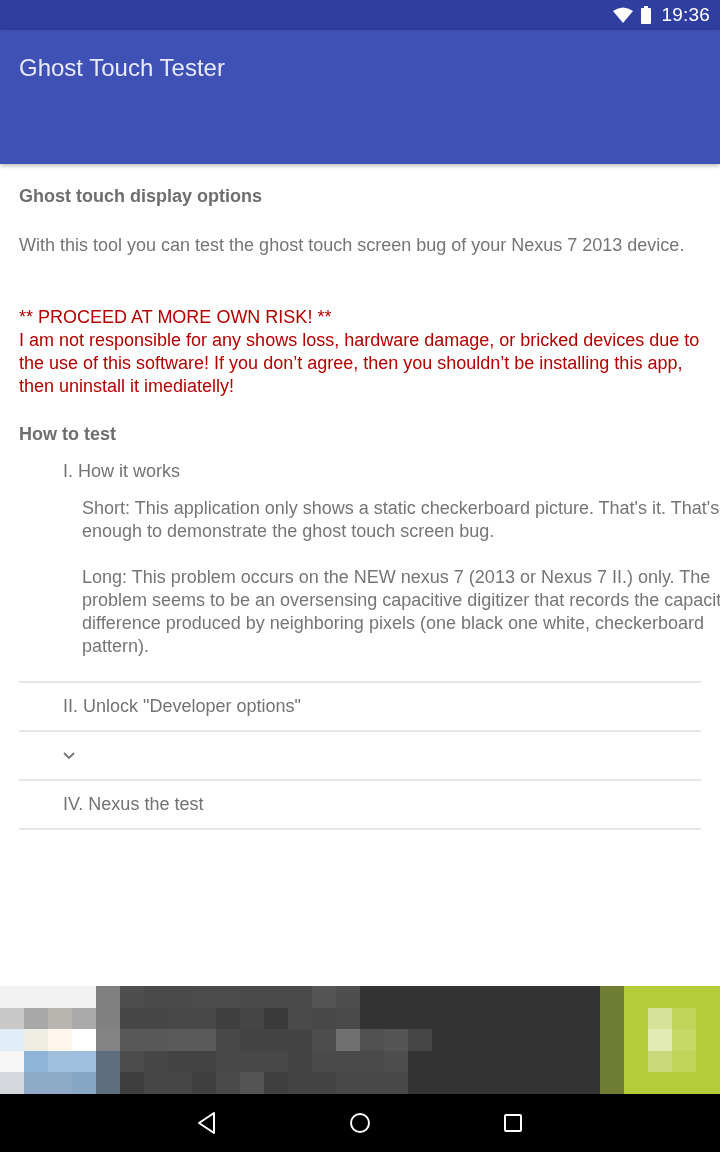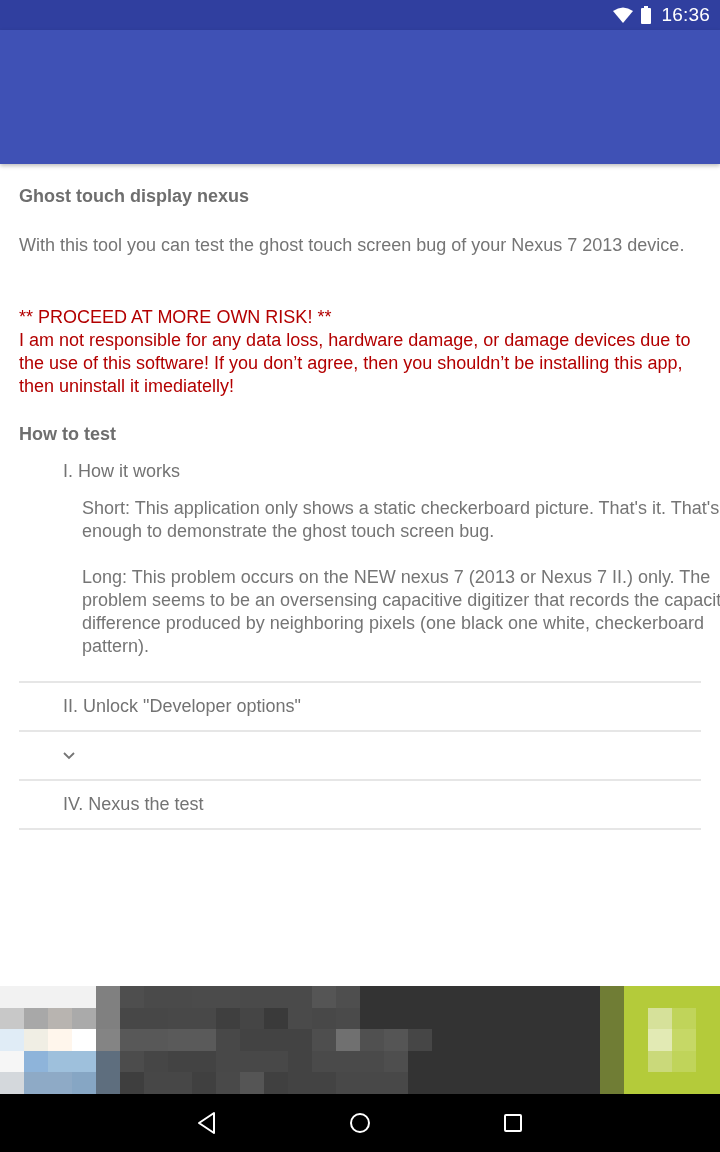--- a/index.html
+++ b/index.html
@@ -72,32 +72,33 @@
 <body>
 
 <div class="status-bar">
   <svg class="wifi" viewBox="0 0 20 16">
     <path d="M10 16 L0 4 Q10 -3 20 4 Z" fill="#ffffff"></path>
   </svg>
   <svg class="battery" viewBox="0 0 10 18">
     <rect x="3" y="0" width="4" height="2" fill="#ffffff"></rect>
     <rect x="0" y="2" width="10" height="16" rx="1" fill="#ffffff"></rect>
   </svg>
-  <span class="time">16:36</span>
+  <span class="time">19:36</span>
 </div>
 
 <div class="app-bar">
+  <div class="app-title">Ghost Touch Tester</div>
 </div>
 
 <div>
-  <div class="heading h1" style="top:186px;">Ghost touch display nexus</div>
+  <div class="heading h1" style="top:186px;">Ghost touch display options</div>
   <div class="intro" style="top:234px;">With this tool you can test the ghost touch screen bug of your Nexus 7 2013 device.</div>
   <div class="warning" style="top:306px;">
     <div>** PROCEED AT MORE OWN RISK! **</div>
-    <div>I am not responsible for any data loss, hardware damage, or damage devices due to the use of this software! If you don’t agree, then you shouldn’t be installing this app, then uninstall it imediatelly!</div>
+    <div>I am not responsible for any shows loss, hardware damage, or bricked devices due to the use of this software! If you don’t agree, then you shouldn’t be installing this app, then uninstall it imediatelly!</div>
   </div>
   <div class="heading h2" style="top:424px;text-align:right;">How to test</div>
 
   <div class="acc" style="top:459px;">
     <div class="acc-header">
       <span>I. How it works</span>
       <svg class="chev" viewBox="0 0 12 12">
         <polyline points="1,8 6,3 11,8" fill="none" stroke="#757575" stroke-width="1.8"></polyline>
       </svg>
     </div>

